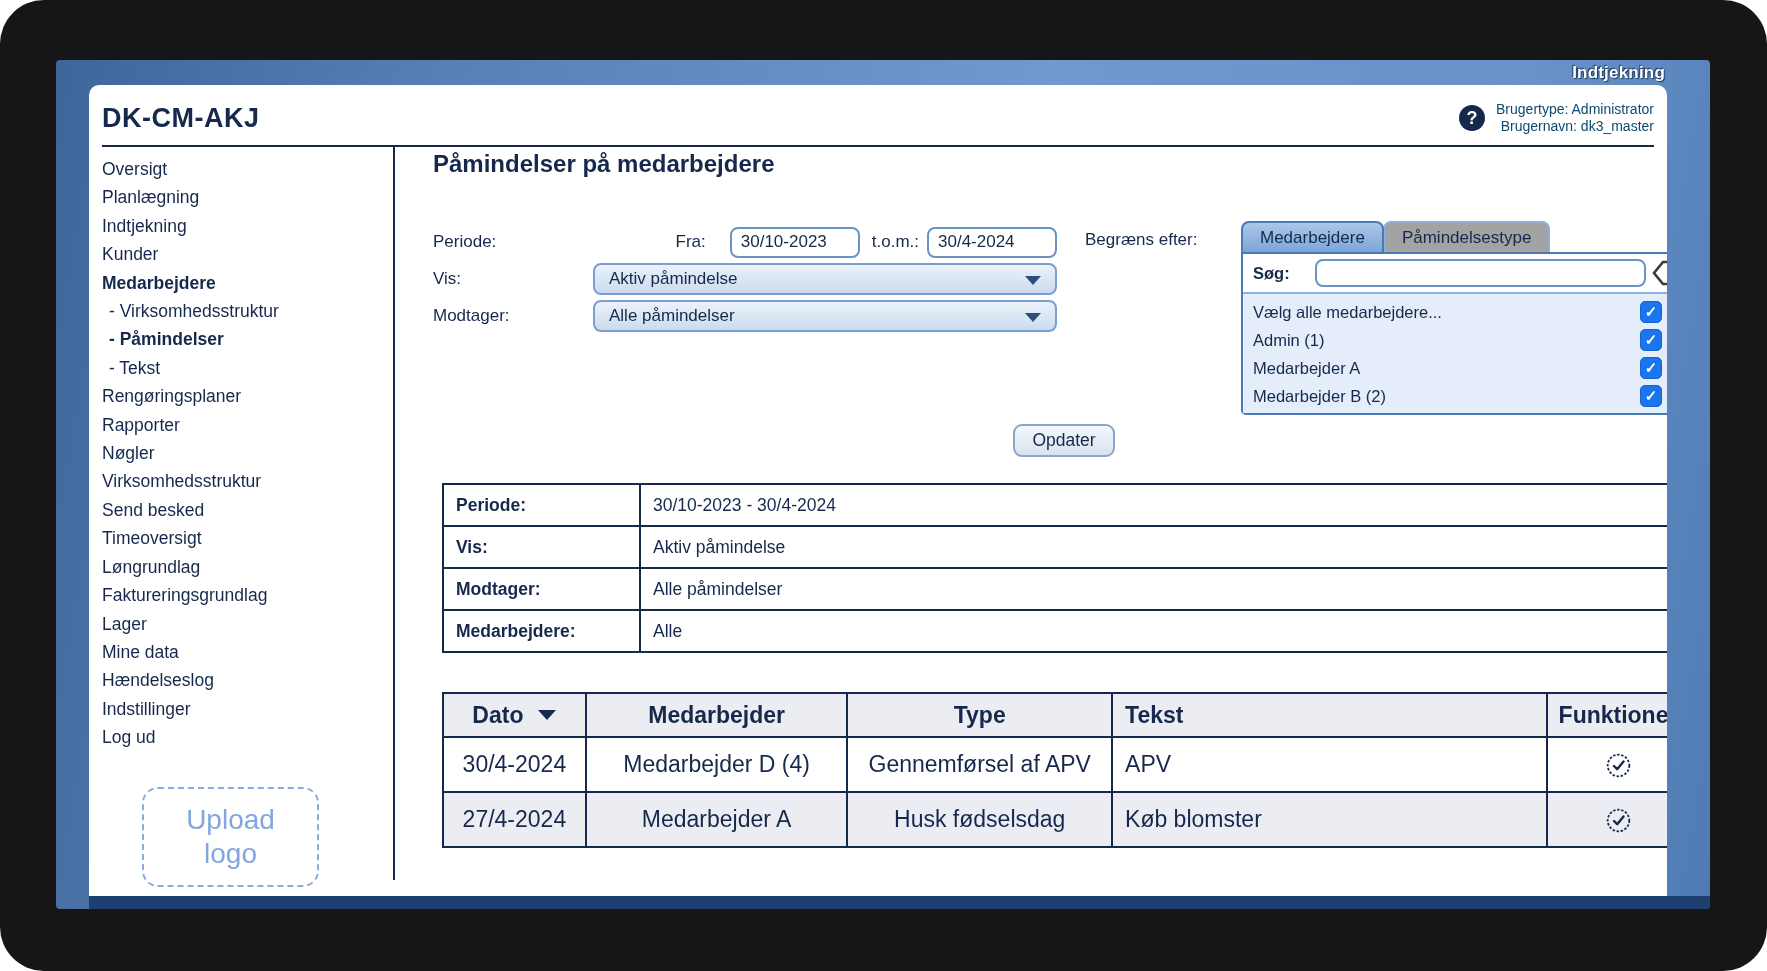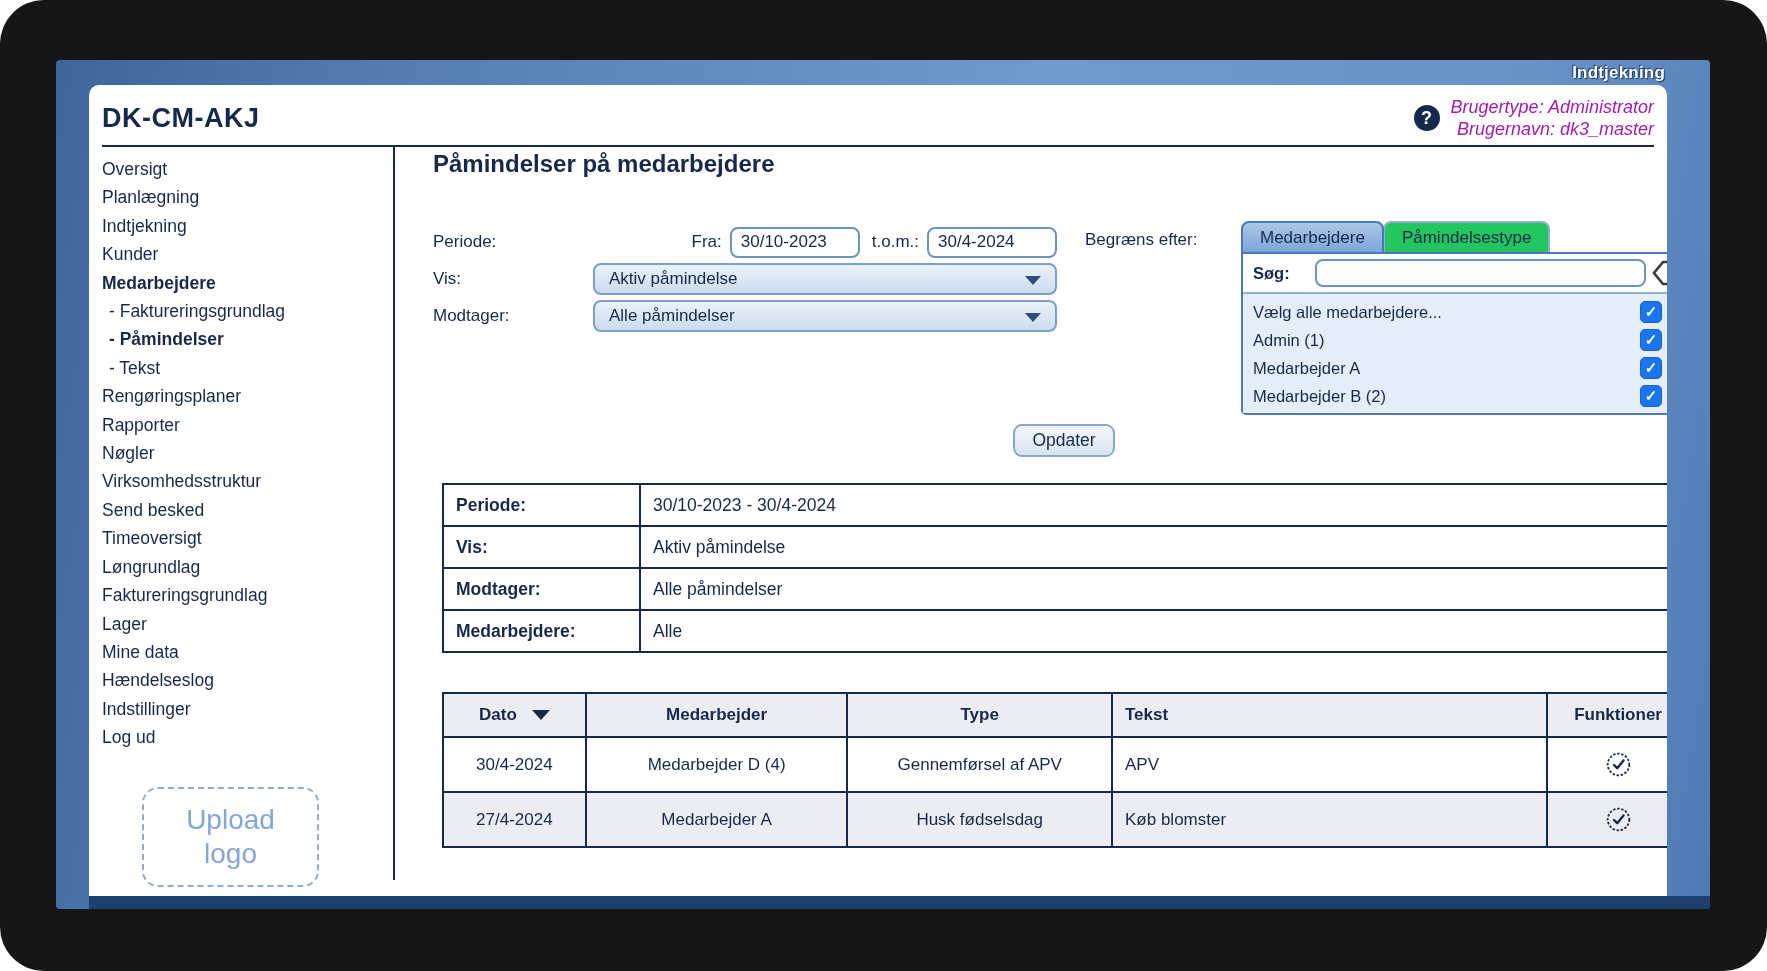--- a/index.html
+++ b/index.html
@@ -13,56 +13,56 @@
            text-shadow:1px 1px 1px #1c3a63, -1px -1px 1px #1c3a63; }
   .bottom-strip { position:absolute; left:33px; right:0; bottom:0; height:13px; background:#1d3f6f; }
   .card { position:absolute; left:33px; top:25px; right:43px; bottom:13px; background:#ffffff;
           border-radius:10px 10px 0 0; overflow:hidden; }
   .card-header { height:62px; margin:0 13px; border-bottom:2px solid #16294d;
                  display:flex; justify-content:space-between; align-items:center; padding:6px 0 0 0; }
   .app-title { font-size:27px; font-weight:bold; color:#16294d; letter-spacing:0.5px; }
   .user-info { display:flex; align-items:center; gap:11px; }
   .help-icon { width:26px; height:26px; border-radius:50%; background:#16294d; color:#fff;
                font-weight:bold; font-size:18px; display:flex; align-items:center; justify-content:center; cursor:pointer; }
-  .user-lines { text-align:right; font-style:italic; font-size:18px; color:#a21caf; line-height:1.25; }
+  .user-lines { text-align:right; font-size:14px; color:#0c4a6e; line-height:1.25; }
   .card-body { position:absolute; top:62px; left:0; right:0; bottom:0; display:flex;gap:17px; }
   .sidebar { width:287px; padding:8px 0 0 13px; font-size:17.5px; color:#16294d; position:relative; flex:none; }
   .nav-item { line-height:28.4px; white-space:nowrap; cursor:pointer; }
   .nav-item.indent { padding-left:7px; }
   .nav-item.bold { font-weight:bold; }
   .upload-box { position:absolute; left:53px; top:640px; width:177px; height:100px;
                 border:2px dashed #89abdd; border-radius:16px; color:#83a7dc; font-size:28px;
                 display:flex; flex-direction:column; align-items:center; justify-content:center;
                 line-height:1.22; cursor:pointer; }
   .divider-v { width:2px; background:#16294d; margin-bottom:16px; flex:none; }
   .main { flex:1; position:relative; font-size:17px; color:#16294d;margin-left:12px; }
   .main-title { position:absolute; top:3px; left:9px; font-size:24px; font-weight:bold; }
   
   .form-left { position:absolute; top:78px; left:9px; width:624px; }
   .f-row { display:flex; align-items:center; height:34px; margin-bottom:3px; }
   .f-label { width:160px; flex:none; }
-  .fra-label { margin-left:auto; padding-right:8px; }
+  .fra-label { margin-left:auto; padding-right:24px; }
   .tom-label { padding:0 8px 0 12px; }
   input.date { width:130px; height:31px; border:2px solid #6b93c4; border-radius:8px;
                font-size:17px; color:#16294d; padding:0 9px; font-family:"Liberation Sans",sans-serif; outline:none; }
   .select { flex:1; height:32px; border:2px solid #7aa0cf; border-radius:8px;
             background:linear-gradient(#ebf2fa,#cbdbee); display:flex; align-items:center;
             padding:0 14px; position:relative; cursor:pointer; }
   .arrow-down { position:absolute; right:14px; top:11px; width:0; height:0;
                 border-left:8px solid transparent; border-right:8px solid transparent;
                 border-top:9px solid #2e4d7b; }
   
   .form-right { position:absolute; top:74px; left:661px; display:flex; align-items:flex-start; }
   .begraens-label { margin-top:9px; width:156px; flex:none; }
   .tabs-panel { width:457px; }
   .tabs { display:flex; }
   .tab { height:33px; display:flex; align-items:center; padding:0 17px; font-size:17px;
          border-radius:8px 8px 0 0; cursor:pointer; position:relative; }
   .tab.active { background:linear-gradient(#abc6e7,#7ca6d8); border:2px solid #4a7ab5; z-index:2; }
-  .tab.inactive { background:#22c55e; border:2px solid #8fb0d9; margin-left:-1px; z-index:1; }
+  .tab.inactive { background:#a3a3a3; border:2px solid #8fb0d9; margin-left:-1px; z-index:1; }
   .panel { border:2px solid #4a7ab5; border-radius:0 5px 5px 5px; margin-top:-2px; width:457px; background:#fff; position:relative; z-index:3; }
   .search-row { display:flex; align-items:center; padding:5px 6px 5px 10px; }
   .soeg-label { font-weight:bold; font-size:16.5px; width:62px; flex:none; }
   .search-input { flex:1; height:28px; border:2px solid #6b93c4; border-radius:8px; margin-right:6px;
                   font-size:16px; padding:0 8px; outline:none; font-family:"Liberation Sans",sans-serif; }
   .clear-btn { flex:none; width:38px; height:28px; cursor:pointer; display:flex; align-items:center; }
   .list { background:#e5edfa; border-top:2px solid #8fb0d9; height:121px; position:relative;
           overflow:hidden; padding-top:4px; }
   .list-item { display:flex; align-items:center; justify-content:space-between; height:28px;
                padding:0 34px 0 10px; font-size:16.5px; cursor:pointer; }
@@ -74,21 +74,21 @@
   .scroll-thumb { position:absolute; top:2px; left:0; width:11px; height:44px; background:#bdbdbd; border-radius:6px; }
   .opdater-btn { position:absolute; top:277px; left:589px; width:102px; height:33px;
                  background:linear-gradient(#f5f8fc,#d8e2f0); border:2px solid #8aa7cb; border-radius:9px;
                  font-size:17.5px; color:#16294d; display:flex; align-items:center; justify-content:center;
                  cursor:pointer; font-family:"Liberation Sans",sans-serif; }
   
   .summary-table { position:absolute; top:336px; left:18px; width:1250px; border-collapse:collapse; }
   .summary-table td { border:2px solid #16294d; height:42px; font-size:17.5px; padding-left:12px; background:#fff; }
   .summary-table td.sum-label { width:197px; font-weight:bold; }
   
-  .data-table { position:absolute; top:545px; left:18px; width:1248px; border-collapse:collapse; font-size:17px; }
+  .data-table { position:absolute; top:545px; left:18px; width:1248px; border-collapse:collapse; font-size:23px; }
   .data-table th { border:2px solid #16294d; background:#ecedf3; height:44px; font-weight:bold; text-align:center; }
   .data-table th.tekst-col { text-align:left; padding-left:12px; }
   .data-table td { border:2px solid #16294d; height:55px; text-align:center; background:#fff; }
   .data-table td.tekst-col { text-align:left; padding-left:12px; }
   .data-table tr.alt td { background:#ecedf3; }
   .th-dato-inner { display:flex; align-items:center; justify-content:center; gap:15px; cursor:pointer; }
   .sort-tri { width:0; height:0; border-left:9px solid transparent; border-right:9px solid transparent;
               border-top:10px solid #16294d; display:inline-block; }
   .func-icon { display:inline-flex; cursor:pointer; vertical-align:middle; }
 </style>
@@ -115,21 +115,21 @@
         </div>
       </div>
 
       <div class="card-body">
         <div class="sidebar">
           <div class="nav-item">Oversigt</div>
           <div class="nav-item">Planlægning</div>
           <div class="nav-item">Indtjekning</div>
           <div class="nav-item">Kunder</div>
           <div class="nav-item bold">Medarbejdere</div>
-          <div class="nav-item indent">- Faktureringsgrundlag</div>
+          <div class="nav-item indent">- Virksomhedsstruktur</div>
           <div class="nav-item indent bold">- Påmindelser</div>
           <div class="nav-item indent">- Tekst</div>
           <div class="nav-item">Rengøringsplaner</div>
           <div class="nav-item">Rapporter</div>
           <div class="nav-item">Nøgler</div>
           <div class="nav-item">Virksomhedsstruktur</div>
           <div class="nav-item">Send besked</div>
           <div class="nav-item">Timeoversigt</div>
           <div class="nav-item">Løngrundlag</div>
           <div class="nav-item">Faktureringsgrundlag</div>

